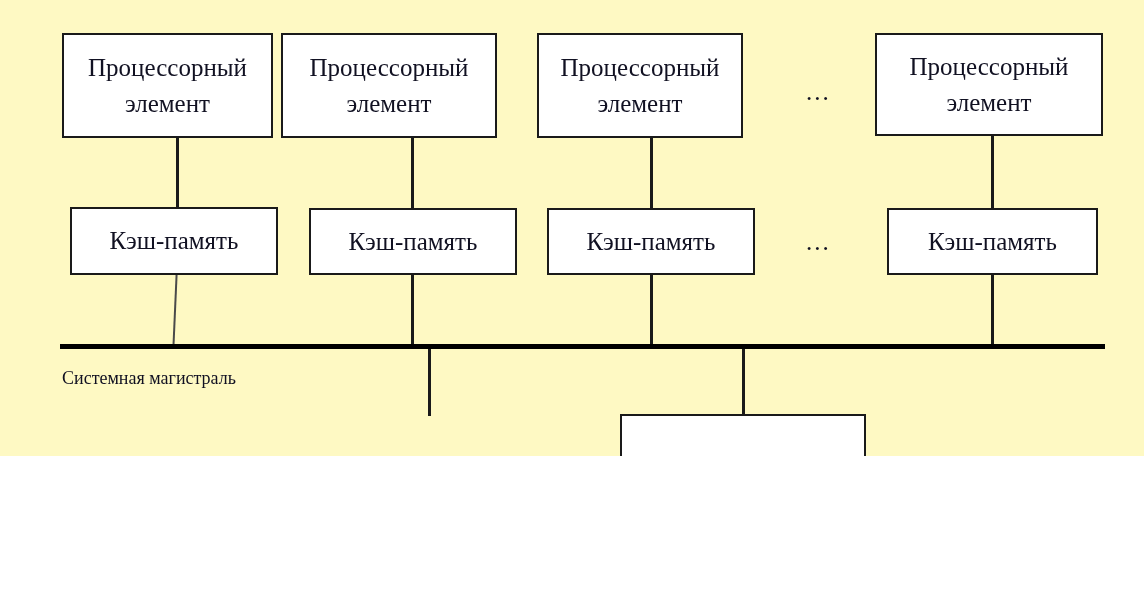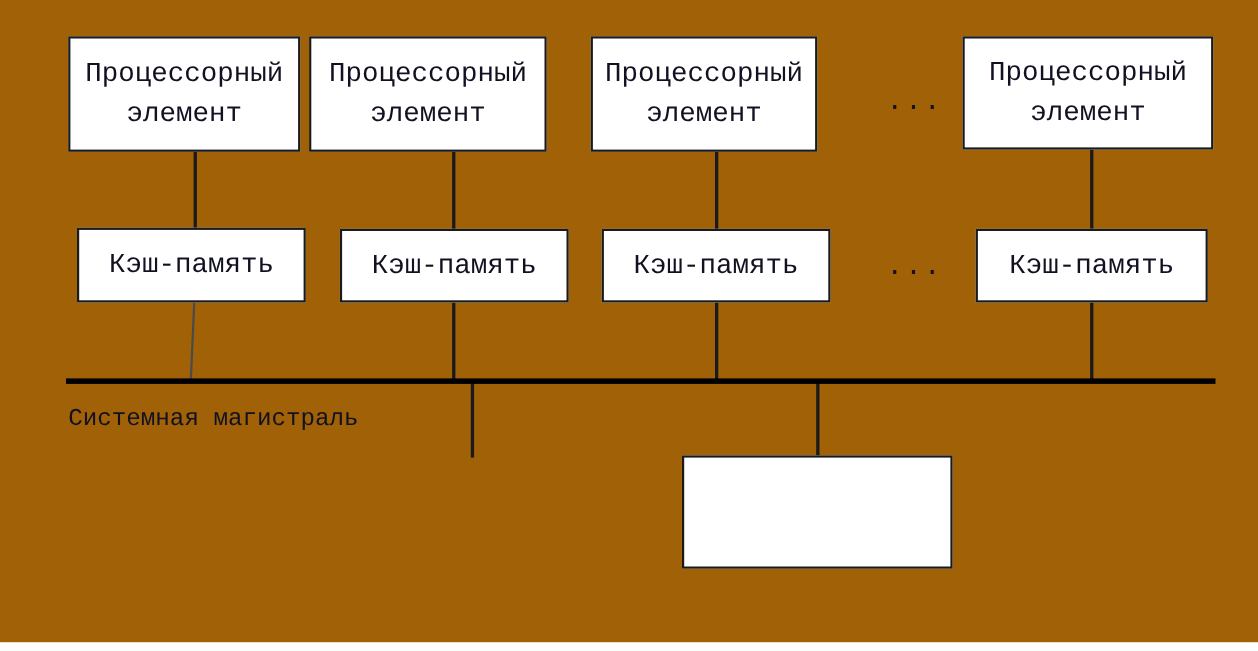--- a/index.html
+++ b/index.html
@@ -3,23 +3,23 @@
 <meta charset="utf-8">
 <style>
   html, body {
     margin: 0;
     padding: 0;
     background: #ffffff;
   }
   #diagram-root {
     position: relative;
     width: 1144px;
-    height: 584px;
-    background: #a16207;
-    font-family: Liberation Mono, monospace;
+    height: 456px;
+    background: #fef9c3;
+    font-family: Liberation Serif, serif;
     color: #000000;
     overflow: hidden;
   }
   .node-box {
     position: absolute;
     box-sizing: border-box;
     border: 2px solid #1a1a1a;
     background: #ffffff;
     display: flex;
     flex-direction: column;
@@ -54,21 +54,21 @@
   .ellipsis {
     position: absolute;
     font-size: 25px;
     letter-spacing: 2px;
     color: #111122;
     z-index: 3;
     white-space: nowrap;
   }
   .bus-label {
     position: absolute;
-    font-size: 22px;
+    font-size: 18px;
     color: #111122;
     white-space: nowrap;
     z-index: 3;
   }
 </style>
 </head>
 <body>
 
 <div id="diagram-root">
 

